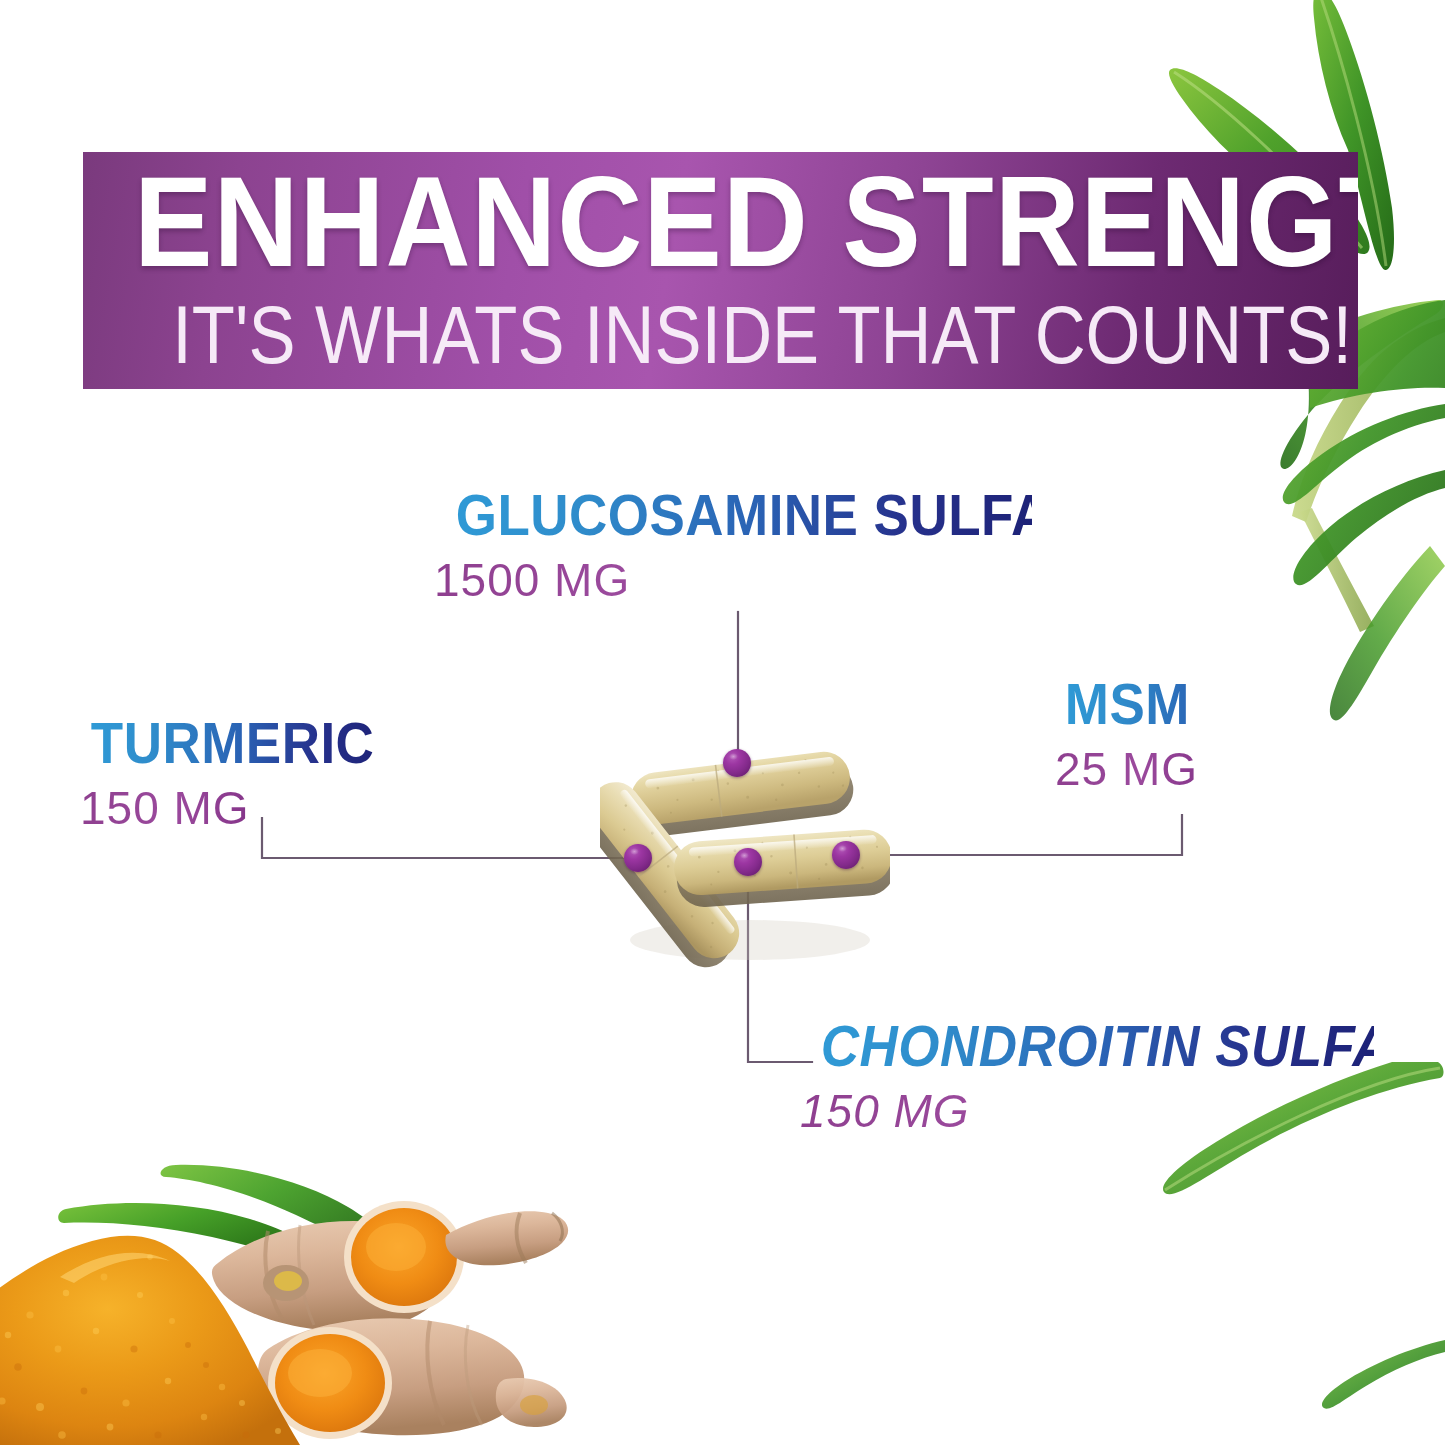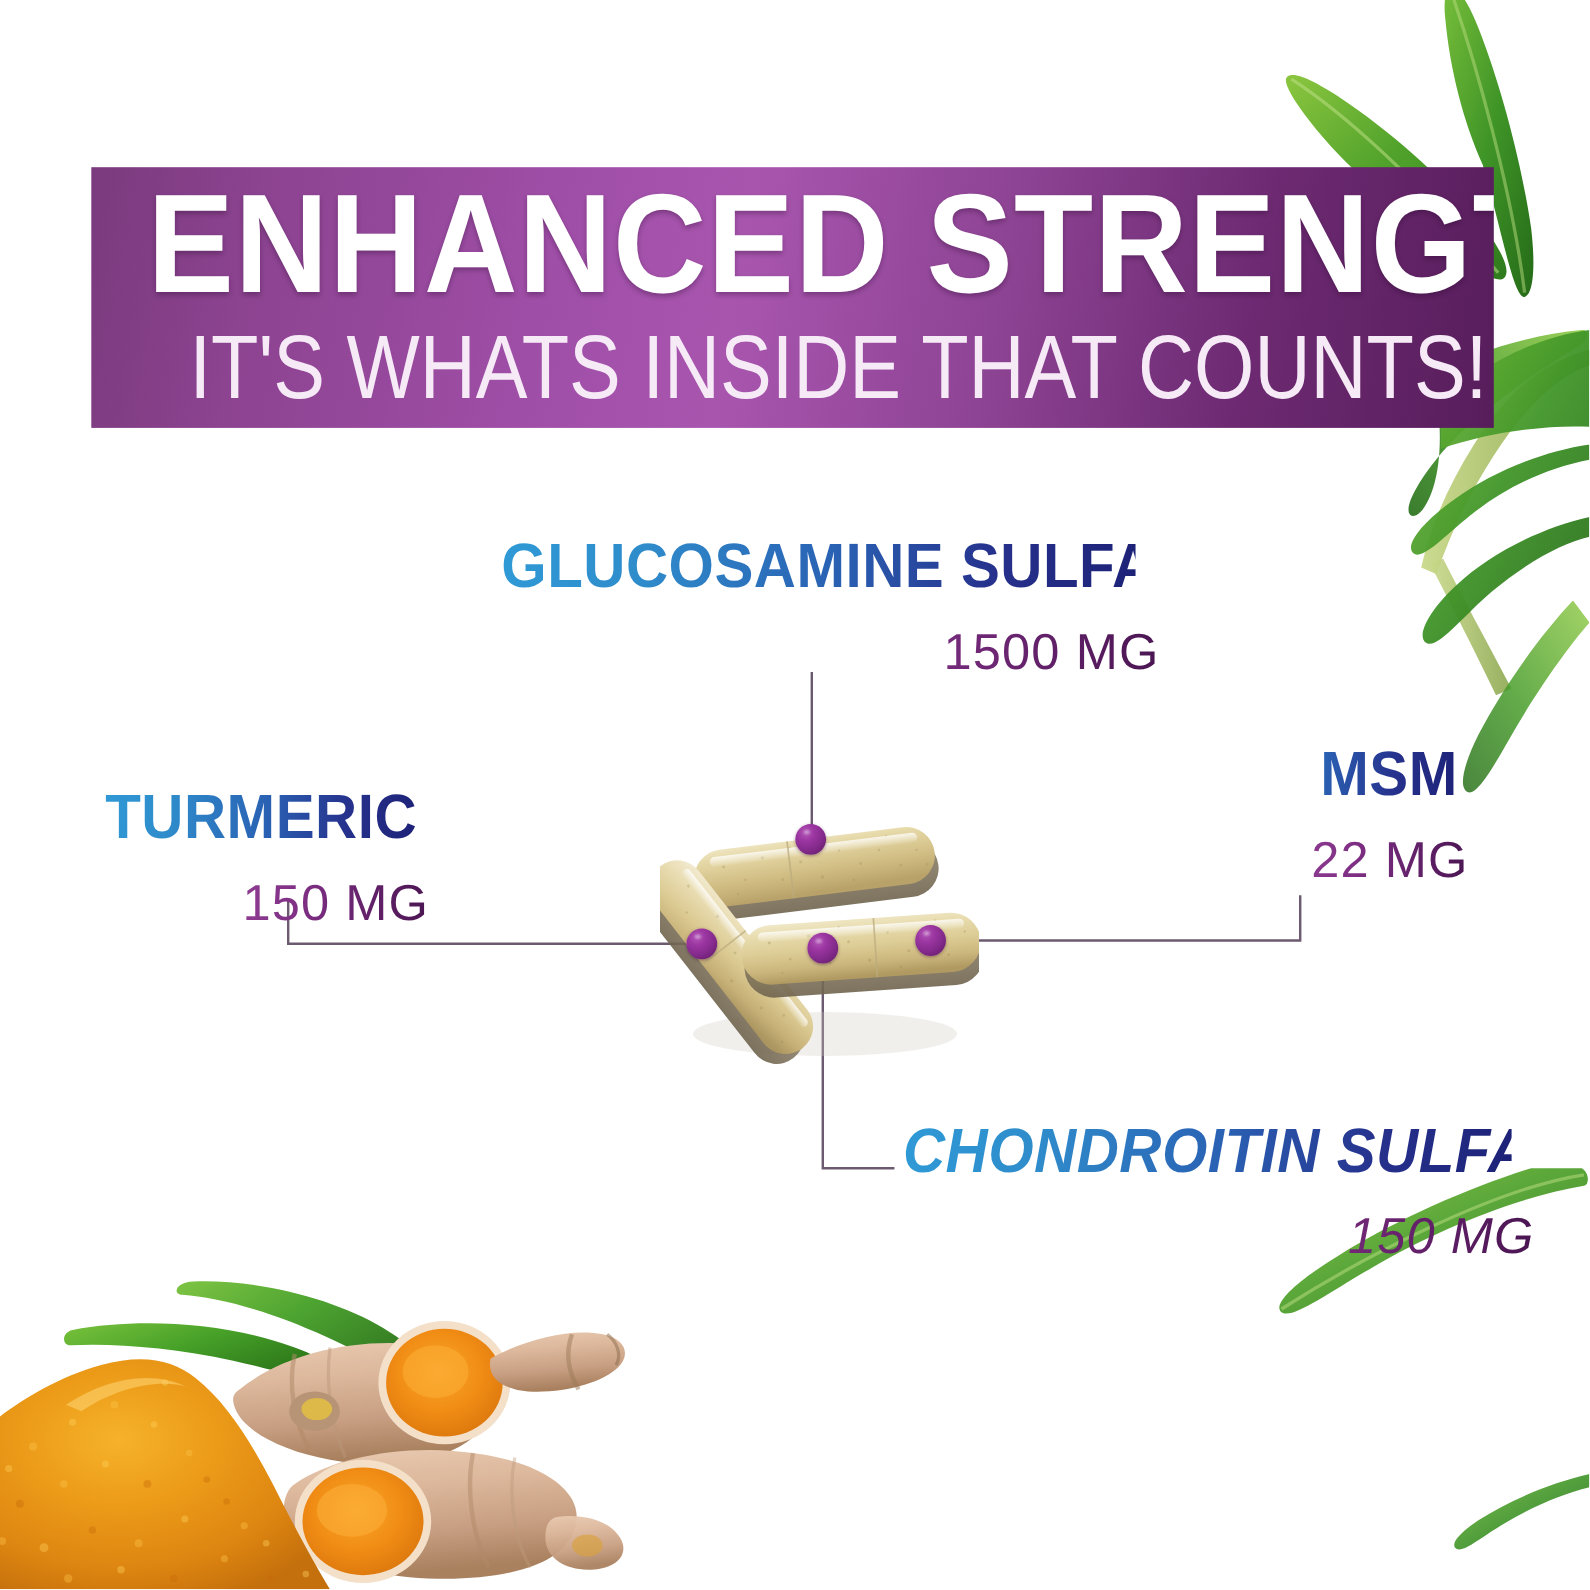--- a/index.html
+++ b/index.html
@@ -101,28 +101,28 @@
     background-clip: text;
     color: transparent;
     -webkit-text-fill-color: transparent;
   }
   .ing-dose {
     font-family: "Liberation Sans", sans-serif;
     font-weight: 400;
     font-size: 46px;
     line-height: 1.0;
     letter-spacing: 1px;
-    margin-top: 25px;
+    margin-top: 13px;
     background-image: linear-gradient(95deg, #8e3f8f 0%, #9b4a9d 30%, #7f2f84 62%, #4a1552 100%);
     -webkit-background-clip: text;
     background-clip: text;
     color: transparent;
     -webkit-text-fill-color: transparent;
   }
-  .c-center { text-align: right; }
+  .c-center { text-align: left; }
 
   #callout-glucosamine { left: 434px; top: 487px; width: 620px; }
   #callout-turmeric    { left: 80px;  top: 715px; width: 310px; }
   #callout-msm         { left: 1055px;top: 676px; width: 280px; }
   #callout-chondroitin { left: 800px; top: 1018px; width: 595px; font-style: italic; }
 
   
   #capsules {
     position: absolute;
     left: 600px;
@@ -365,21 +365,21 @@
     <div class="ing-dose">1500 MG</div>
   </div>
 
   <div class="callout c-center" id="callout-turmeric">
     <div class="ing-name">TURMERIC</div>
     <div class="ing-dose">150 MG</div>
   </div>
 
   <div class="callout c-center" id="callout-msm">
     <div class="ing-name">MSM</div>
-    <div class="ing-dose">22 MG</div>
+    <div class="ing-dose">25 MG</div>
   </div>
 
   <div class="callout c-center" id="callout-chondroitin">
     <div class="ing-name">CHONDROITIN SULFATE</div>
     <div class="ing-dose">150 MG</div>
   </div>
 
   <svg id="turmeric-art" viewBox="0 0 600 310" width="600" height="310" aria-hidden="true">
     <defs>
       <radialGradient id="powder" cx="0.38" cy="0.35" r="0.75">

